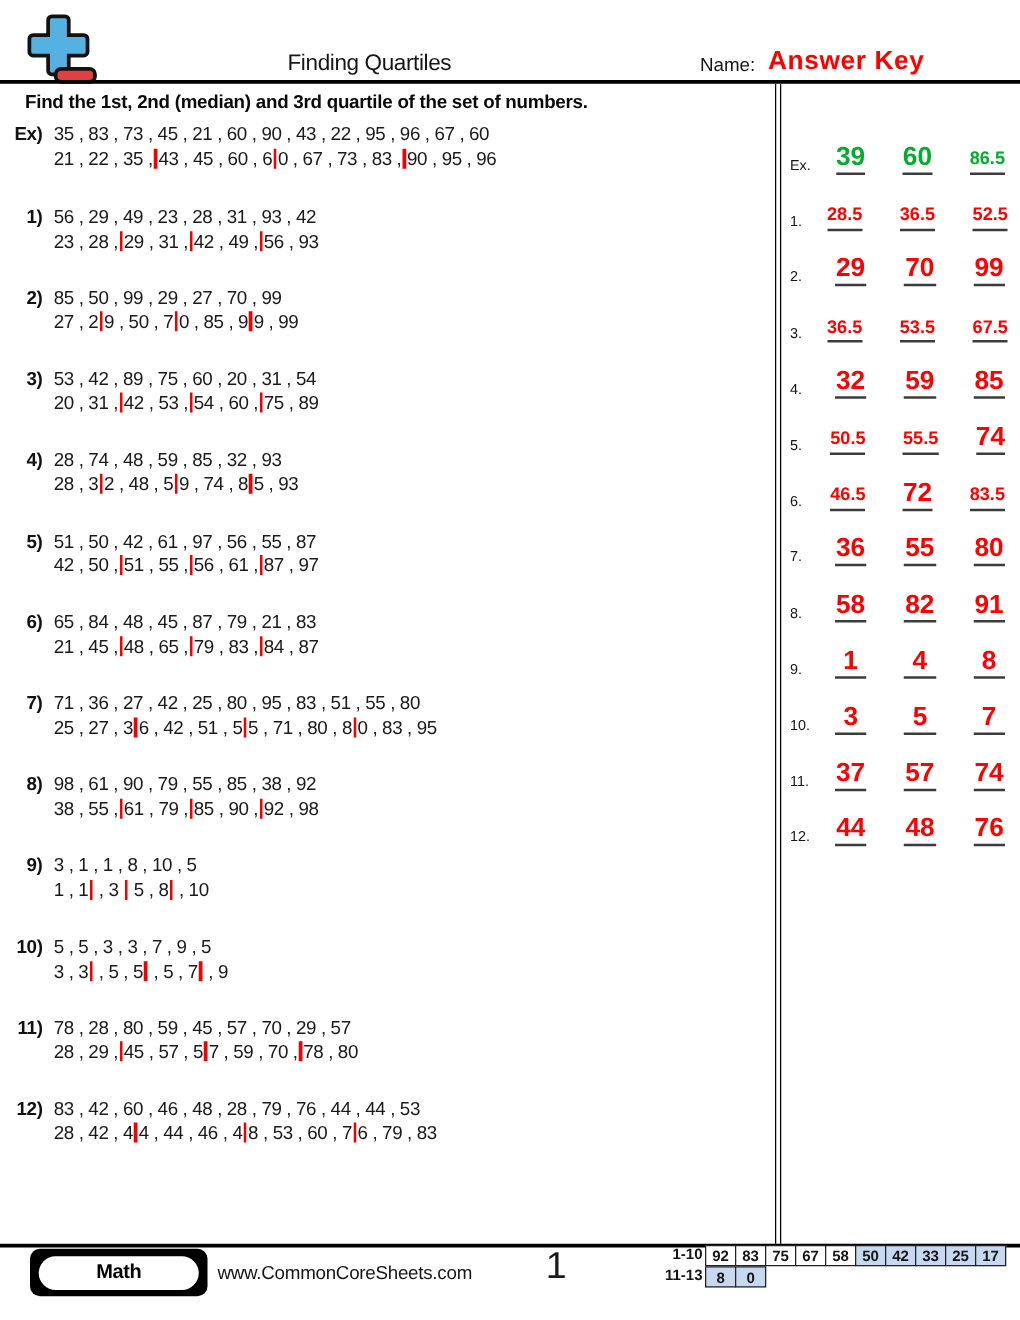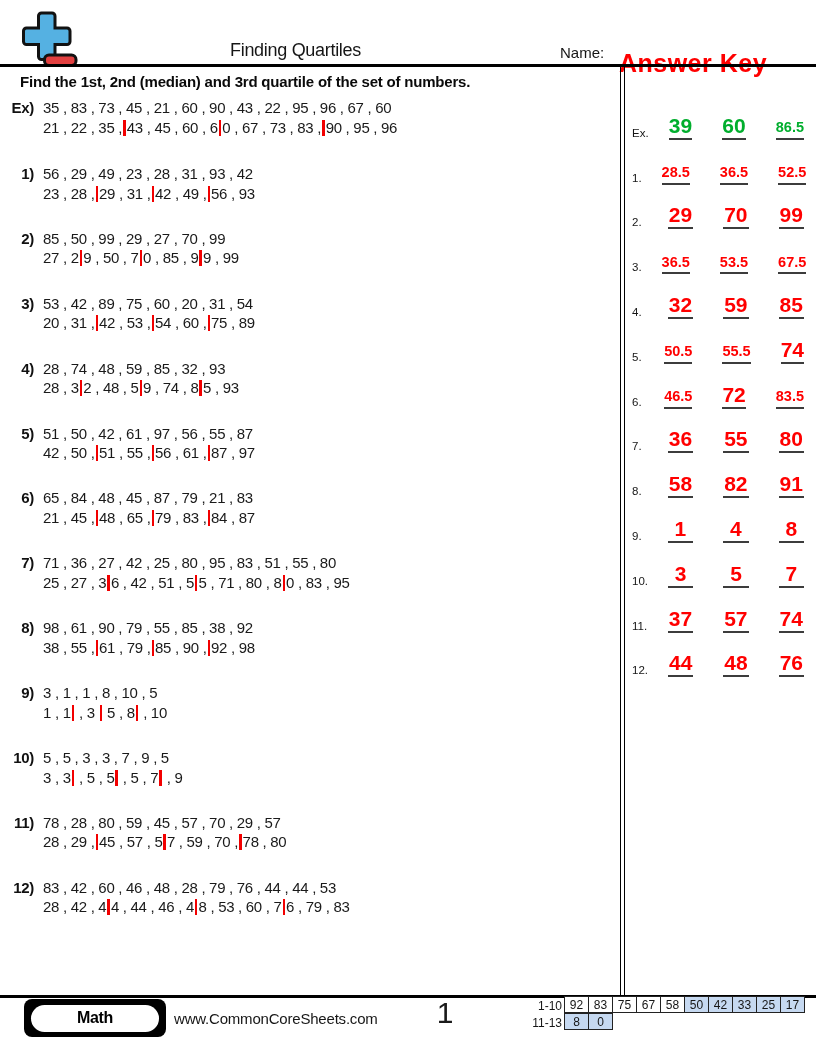--- a/index.html
+++ b/index.html
@@ -9,22 +9,22 @@
     font-family:"Liberation Sans", sans-serif; color:#111;
   }
   
   .logo { position:absolute; left:16px; top:10px; }
   .page-title {
     position:absolute; left:230px; top:40px; width:210px;
     text-align:left; font-size:18px; letter-spacing:-0.3px; color:#161616;
   }
   .name-label { position:absolute; left:560px; top:44px; font-size:15px; color:#161616; }
   .answer-key {
-    position:absolute; left:618px; top:37px; width:150px; text-align:center;
-    font-size:25px; font-weight:bold; color:#ff0000; letter-spacing:0.5px;margin-top:12px;
+    position:absolute; left:602px; top:37px; width:150px; text-align:center;
+    font-size:21px; font-weight:bold; color:#ff0000; letter-spacing:0.5px;
   }
   .header-rule { position:absolute; left:0; top:64px; width:816px; height:3px; background:#000; }
   
   .col-divider {
     position:absolute; left:620px; top:67px; height:928px; width:3px;
     border-left:1.5px solid #000; border-right:1.5px solid #000;
   }
   .instruction {
     position:absolute; left:20px; top:73px; width:590px;
     font-size:15px; font-weight:bold; letter-spacing:-0.2px; color:#0a0a0a;
@@ -68,21 +68,21 @@
   }
   .math-badge-inner {
     width:128px; height:27px; background:#fff; border-radius:14px;
     display:flex; align-items:center; justify-content:center;
     font-size:16px; font-weight:bold; color:#000000; letter-spacing:-0.3px;
   }
   .site-url { position:absolute; left:174px; top:1010px; font-size:15px; color:#161616; letter-spacing:-0.2px; }
   .page-number { position:absolute; left:400px; top:996px; width:90px; text-align:center;
                  font-size:30px; color:#1a1a1a; }
   .score-table { position:absolute; left:520px; top:996px; }
-  .score-row { display:flex; height:17px; align-items:flex-end; }
+  .score-row { display:flex; height:17px; align-items:flex-start;font-weight:bold; }
   .score-label { width:42px; text-align:right; font-size:12px; padding-right:3px; color:#161616; }
   .score-cell {
     width:23px; height:15px; border:1px solid #222; margin-left:-1px;
     display:flex; align-items:center; justify-content:center;
     font-size:12px; color:#161616; background:#fff;
   }
   .score-cell.shaded { background:#c6d9f1; }
 </style>
 </head>
 <body>

